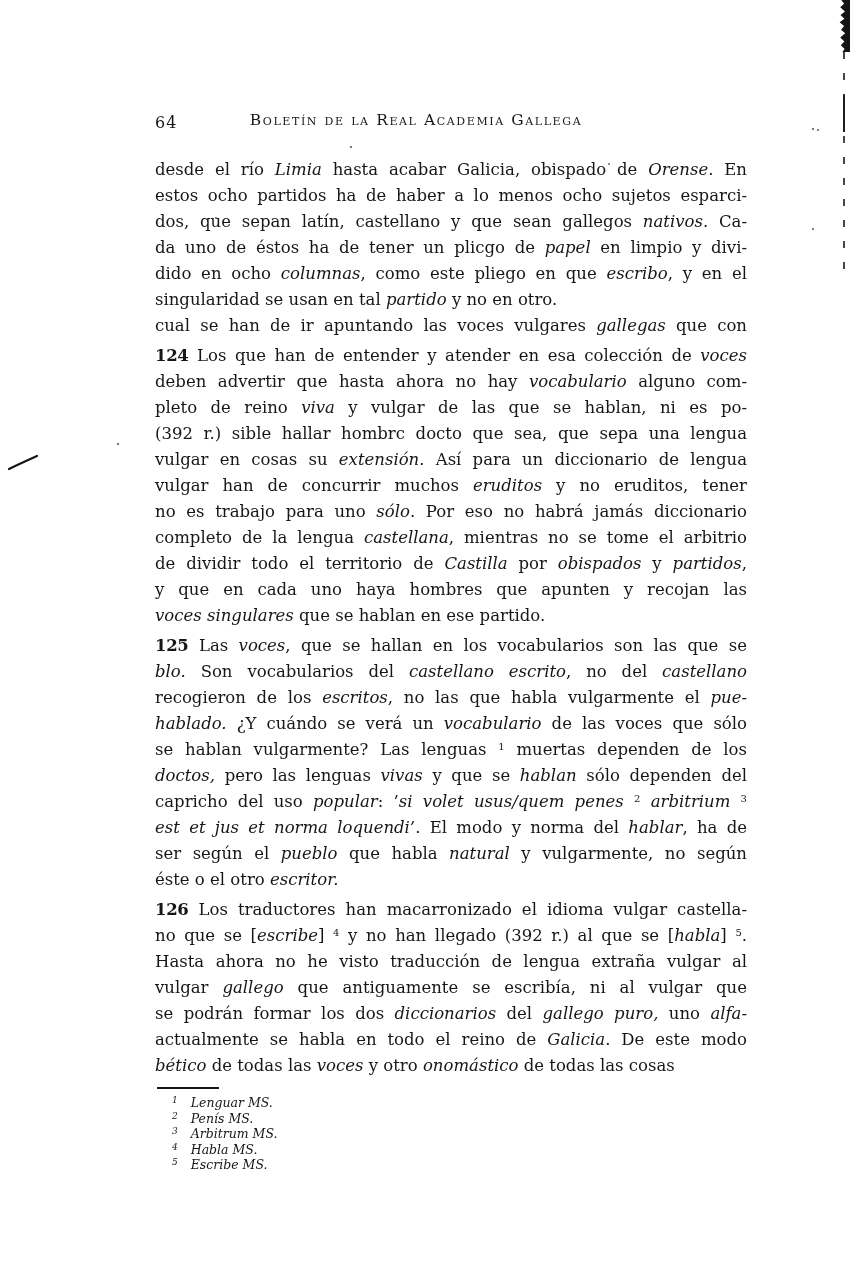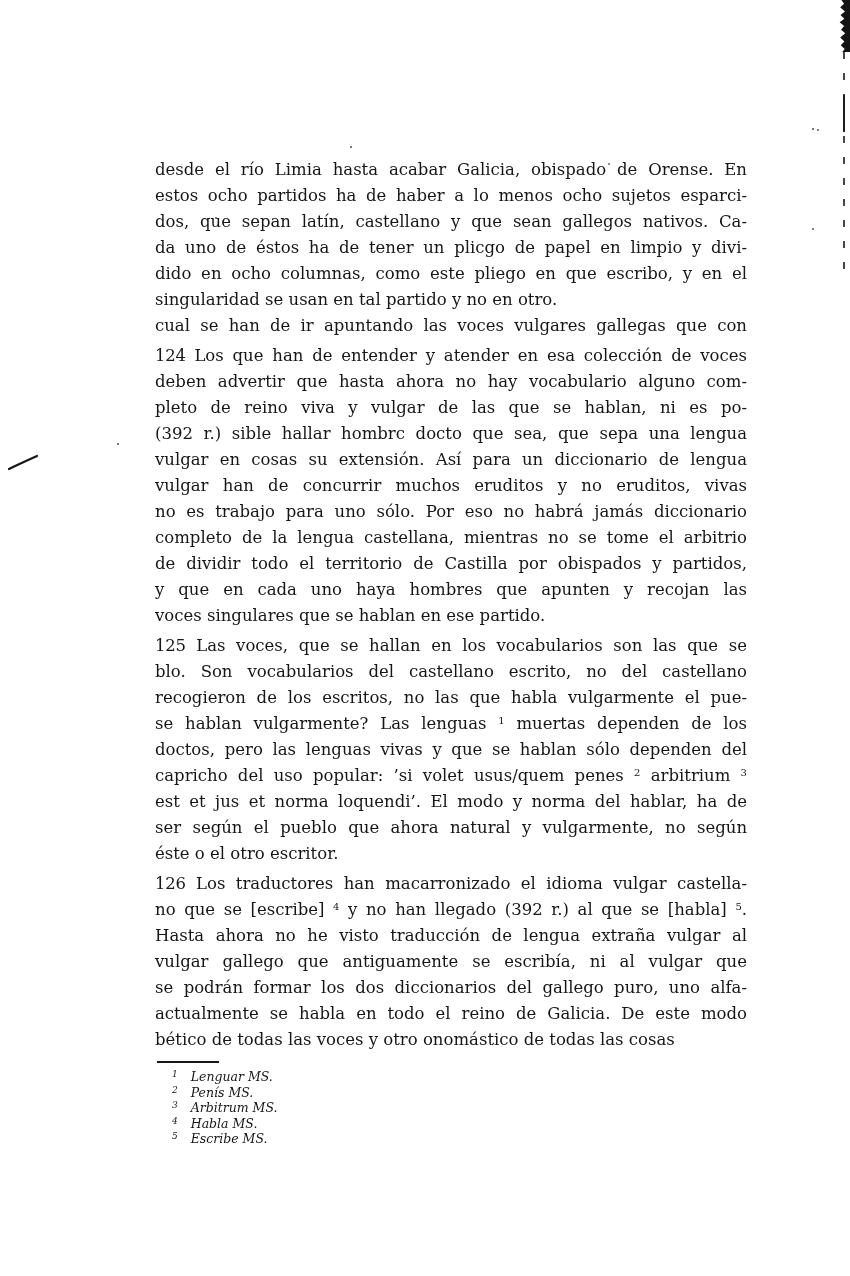--- a/index.html
+++ b/index.html
@@ -16,22 +16,22 @@
   .running-title {
     text-align:center; padding-right:70px;
     font-variant:small-caps; font-size:15.5px; letter-spacing:1.6px;
   }
 
   
   .text-col { position:absolute; left:155px; top:157px; width:592px; font-size:16.5px; line-height:26px; }
   .paragraph { margin:0 0 4px 0; }
   .line { text-align:justify; text-align-last:justify; }
   .line.last { text-align-last:left; }
-  .it { }
-  .bd { font-weight:normal; letter-spacing:-0.3px;margin-top:28px; }
+  .it { font-style:italic; }
+  .bd { font-weight:bold; letter-spacing:-0.3px;margin-top:28px; }
   .text-col sup { font-size:10px; line-height:0; vertical-align:5px; }
 
   
   .footnotes { margin-top:8px; font-size:12.5px; line-height:15.5px; }
   .fn-rule { width:62px; height:2px; background:#161616; margin:0 0 6px 2px; }
   .footnote { padding-left:17px;font-style:italic; }
   .footnote sup { font-size:9px; line-height:0; vertical-align:4px; margin-right:13px; }
 
   
   .edge-top {
@@ -50,54 +50,59 @@
     box-shadow: 812px 128px 0 0 #4a4a4a, 817px 129px 0 0 #5a5a5a, 350px 146px 0 0 #4a4a4a,
                 215px 217px 0 0 #5a5a5a, 117px 443px 0 0 #4a4a4a, 608px 163px 0 0 #6a6a6a,
                 812px 228px 0 0 #555555;
   }
 </style>
 </head>
 <body>
 
 <div class="page">
 
+  <div class="header">
+    <span class="page-num">64</span>
+    <div class="running-title">Boletín de la Real Academia Gallega</div>
+  </div>
 
   <div class="text-col">
     <div>
         <div class="paragraph">
           <div class="line"><span>desde el río </span><span class="it">Limia</span><span> hasta acabar Galicia, obispado de </span><span class="it">Orense</span><span>. En</span></div>
           <div class="line"><span>estos ocho partidos ha de haber a lo menos ocho sujetos esparci-</span></div>
           <div class="line"><span>dos, que sepan latín, castellano y que sean gallegos </span><span class="it">nativos</span><span>. Ca-</span></div>
           <div class="line"><span>da uno de éstos ha de tener un plicgo de </span><span class="it">papel</span><span> en limpio y divi-</span></div>
           <div class="line"><span>dido en ocho </span><span class="it">columnas</span><span>, como este pliego en que </span><span class="it">escribo</span><span>, y en el</span></div>
           <div class="line last"><span>singularidad se usan en tal </span><span class="it">partido</span><span> y no en otro.</span></div>
           <div class="line"><span>cual se han de ir apuntando las voces vulgares </span><span class="it">gallegas</span><span> que con</span></div>
         </div>
         <div class="paragraph">
           <div class="line"><span class="bd">124</span><span> Los que han de entender y atender en esa colección de </span><span class="it">voces</span></div>
           <div class="line"><span>deben advertir que hasta ahora no hay </span><span class="it">vocabulario</span><span> alguno com-</span></div>
           <div class="line"><span>pleto de reino </span><span class="it">viva</span><span> y vulgar de las que se hablan, ni es po-</span></div>
           <div class="line"><span>(392 r.) sible hallar hombrc docto que sea, que sepa una lengua</span></div>
           <div class="line"><span>vulgar en cosas su </span><span class="it">extensión</span><span>. Así para un diccionario de lengua</span></div>
-          <div class="line"><span>vulgar han de concurrir muchos </span><span class="it">eruditos</span><span> y no eruditos, vivas</span></div>
+          <div class="line"><span>vulgar han de concurrir muchos </span><span class="it">eruditos</span><span> y no eruditos, tener</span></div>
           <div class="line"><span>no es trabajo para uno </span><span class="it">sólo</span><span>. Por eso no habrá jamás diccionario</span></div>
           <div class="line"><span>completo de la lengua </span><span class="it">castellana</span><span>, mientras no se tome el arbitrio</span></div>
           <div class="line"><span>de dividir todo el territorio de </span><span class="it">Castilla</span><span> por </span><span class="it">obispados</span><span> y </span><span class="it">partidos</span><span>,</span></div>
           <div class="line"><span>y que en cada uno haya hombres que apunten y recojan las</span></div>
           <div class="line last"><span class="it">voces singulares</span><span> que se hablan en ese partido.</span></div>
         </div>
         <div class="paragraph">
           <div class="line"><span class="bd">125</span><span> Las </span><span class="it">voces</span><span>, que se hallan en los vocabularios son las que se</span></div>
           <div class="line"><span class="it">blo.</span><span> Son vocabularios del </span><span class="it">castellano escrito</span><span>, no del </span><span class="it">castellano</span></div>
           <div class="line"><span>recogieron de los </span><span class="it">escritos</span><span>, no las que habla vulgarmente el </span><span class="it">pue-</span></div>
+          <div class="line"><span class="it">hablado.</span><span> ¿Y cuándo se verá un </span><span class="it">vocabulario</span><span> de las voces que sólo</span></div>
           <div class="line"><span>se hablan vulgarmente? Las lenguas </span><sup>1</sup><span> muertas dependen de los</span></div>
           <div class="line"><span class="it">doctos,</span><span> pero las lenguas </span><span class="it">vivas</span><span> y que se </span><span class="it">hablan</span><span> sólo dependen del</span></div>
           <div class="line"><span>capricho del uso </span><span class="it">popular</span><span>: ’</span><span class="it">si volet usus/quem penes</span><span> </span><sup>2</sup><span> </span><span class="it">arbitrium</span><span> </span><sup>3</sup></div>
           <div class="line"><span class="it">est et jus et norma loquendi’</span><span>. El modo y norma del </span><span class="it">hablar</span><span>, ha de</span></div>
-          <div class="line"><span>ser según el </span><span class="it">pueblo</span><span> que ahora </span><span class="it">natural</span><span> y vulgarmente, no según</span></div>
+          <div class="line"><span>ser según el </span><span class="it">pueblo</span><span> que habla </span><span class="it">natural</span><span> y vulgarmente, no según</span></div>
           <div class="line last"><span>éste o el otro </span><span class="it">escritor.</span></div>
         </div>
         <div class="paragraph">
           <div class="line"><span class="bd">126</span><span> Los traductores han macarronizado el idioma vulgar castella-</span></div>
           <div class="line"><span>no que se [</span><span class="it">escribe</span><span>] </span><sup>4</sup><span> y no han llegado (392 r.) al que se [</span><span class="it">habla</span><span>] </span><sup>5</sup><span>.</span></div>
           <div class="line"><span>Hasta ahora no he visto traducción de lengua extraña vulgar al</span></div>
           <div class="line"><span>vulgar </span><span class="it">gallego</span><span> que antiguamente se escribía, ni al vulgar que</span></div>
           <div class="line"><span>se podrán formar los dos </span><span class="it">diccionarios</span><span> del </span><span class="it">gallego puro,</span><span> uno </span><span class="it">alfa-</span></div>
           <div class="line"><span>actualmente se habla en todo el reino de </span><span class="it">Galicia</span><span>. De este modo</span></div>
           <div class="line last"><span class="it">bético</span><span> de todas las </span><span class="it">voces</span><span> y otro </span><span class="it">onomástico</span><span> de todas las cosas</span></div>

